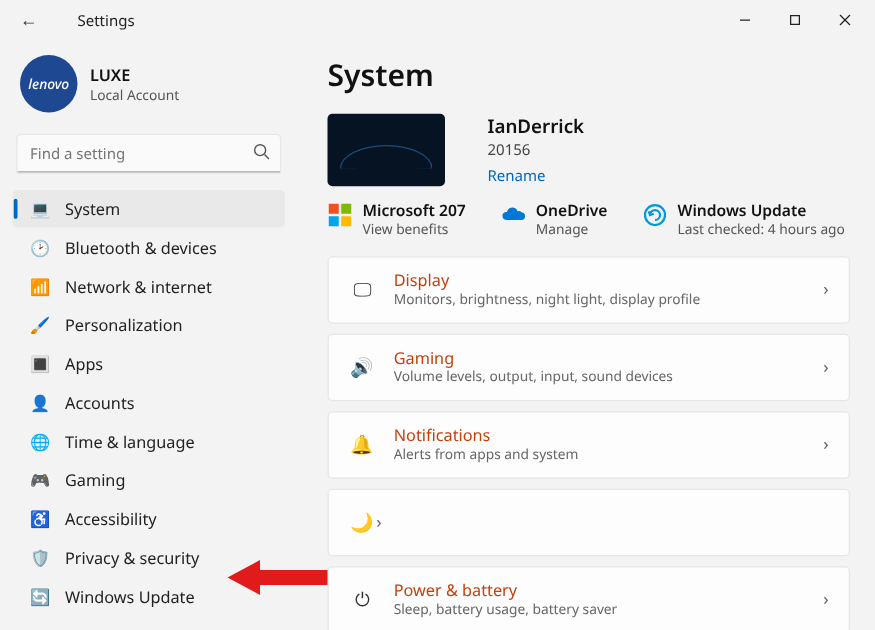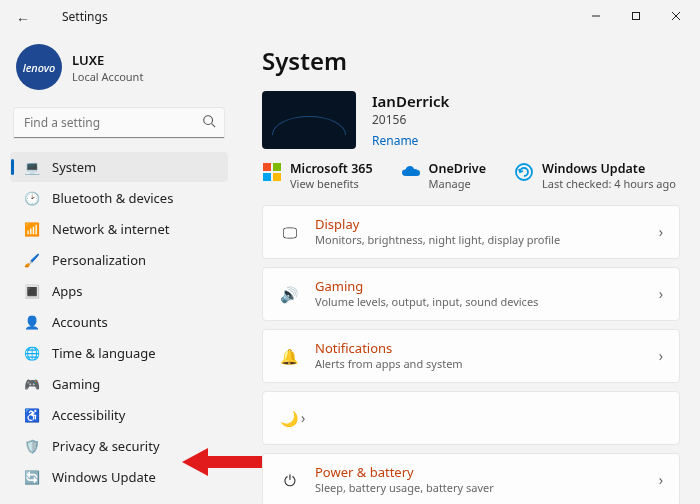--- a/index.html
+++ b/index.html
@@ -28,21 +28,21 @@
   .nav { display: flex; flex-direction: column; gap: 1px; }
   .nav-item { display: flex; align-items: center; gap: 12px; height: 30px; padding: 0 10px 0 14px; border-radius: 4px; font-size: 13px; color: #222; cursor: pointer; position: relative; }
   .nav-item.selected { background: #e9e9e9; }
   .nav-item.selected::before { content: ""; position: absolute; left: 1px; top: 7px; bottom: 7px; width: 3px; background: #0067c0; border-radius: 2px; }
   .nicon { width: 16px; height: 16px; display: inline-flex; align-items: center; justify-content: center; font-size: 13px; }
 
   
   .main { flex: 1; padding: 8px 20px 0 24px; overflow-y: hidden; position: relative; }
   .heading { font-size: 24px; font-weight: 600; color: #111; margin: 4px 0 14px 0; }
 
-  .device { display: flex; gap: 16px; align-items: flex-start; margin-bottom: 12px; }
+  .device { display: flex; gap: 34px; align-items: flex-start; margin-bottom: 12px; }
   .thumb { width: 94px; height: 58px; background: #061323; border-radius: 4px; position: relative; overflow: hidden; }
   .thumb::after { content: ""; position: absolute; left: 10px; right: 10px; top: 25px; height: 18px; border: 1px solid #1d4b7a; border-bottom: none; border-top-left-radius: 60px 30px; border-top-right-radius: 60px 30px; }
   .dname { font-size: 15px; font-weight: 600; color: #111; }
   .dmodel { font-size: 12px; color: #444; }
   .drename { font-size: 12px; color: #0067c0; cursor: pointer; display: inline-block; margin-top: 2px; }
 
   .status { display: flex; gap: 28px; margin: 8px 0 14px 0; }
   .status-item { display: flex; gap: 8px; align-items: flex-start; cursor: pointer; }
   .status-item .sic { width: 20px; height: 20px; display: flex; align-items: center; justify-content: center; }
   .status-item .st { font-size: 12.5px; font-weight: 600; color: #111; line-height: 1.1; }
@@ -171,21 +171,21 @@
       <div class="status-item">
         <div class="sic">
             <div class="mslogo">
               <span></span>
               <span></span>
               <span></span>
               <span></span>
             </div>
           </div>
         <div>
-          <div class="st">Microsoft 365</div>
+          <div class="st">Microsoft 207</div>
           <div class="ss">View benefits</div>
         </div>
       </div>
       <div class="status-item">
         <div class="sic">
             <svg width="20" height="14" viewBox="0 0 20 14">
               <path d="M5 11 Q1 11 1 7.5 Q1 4.5 4.5 4.5 Q5.5 1 9 1 Q12 1 13 4 Q15 3.5 16.5 5 Q19 5 19 8 Q19 11 16 11 Z" fill="#0078d4"></path>
             </svg>
           </div>
         <div>

